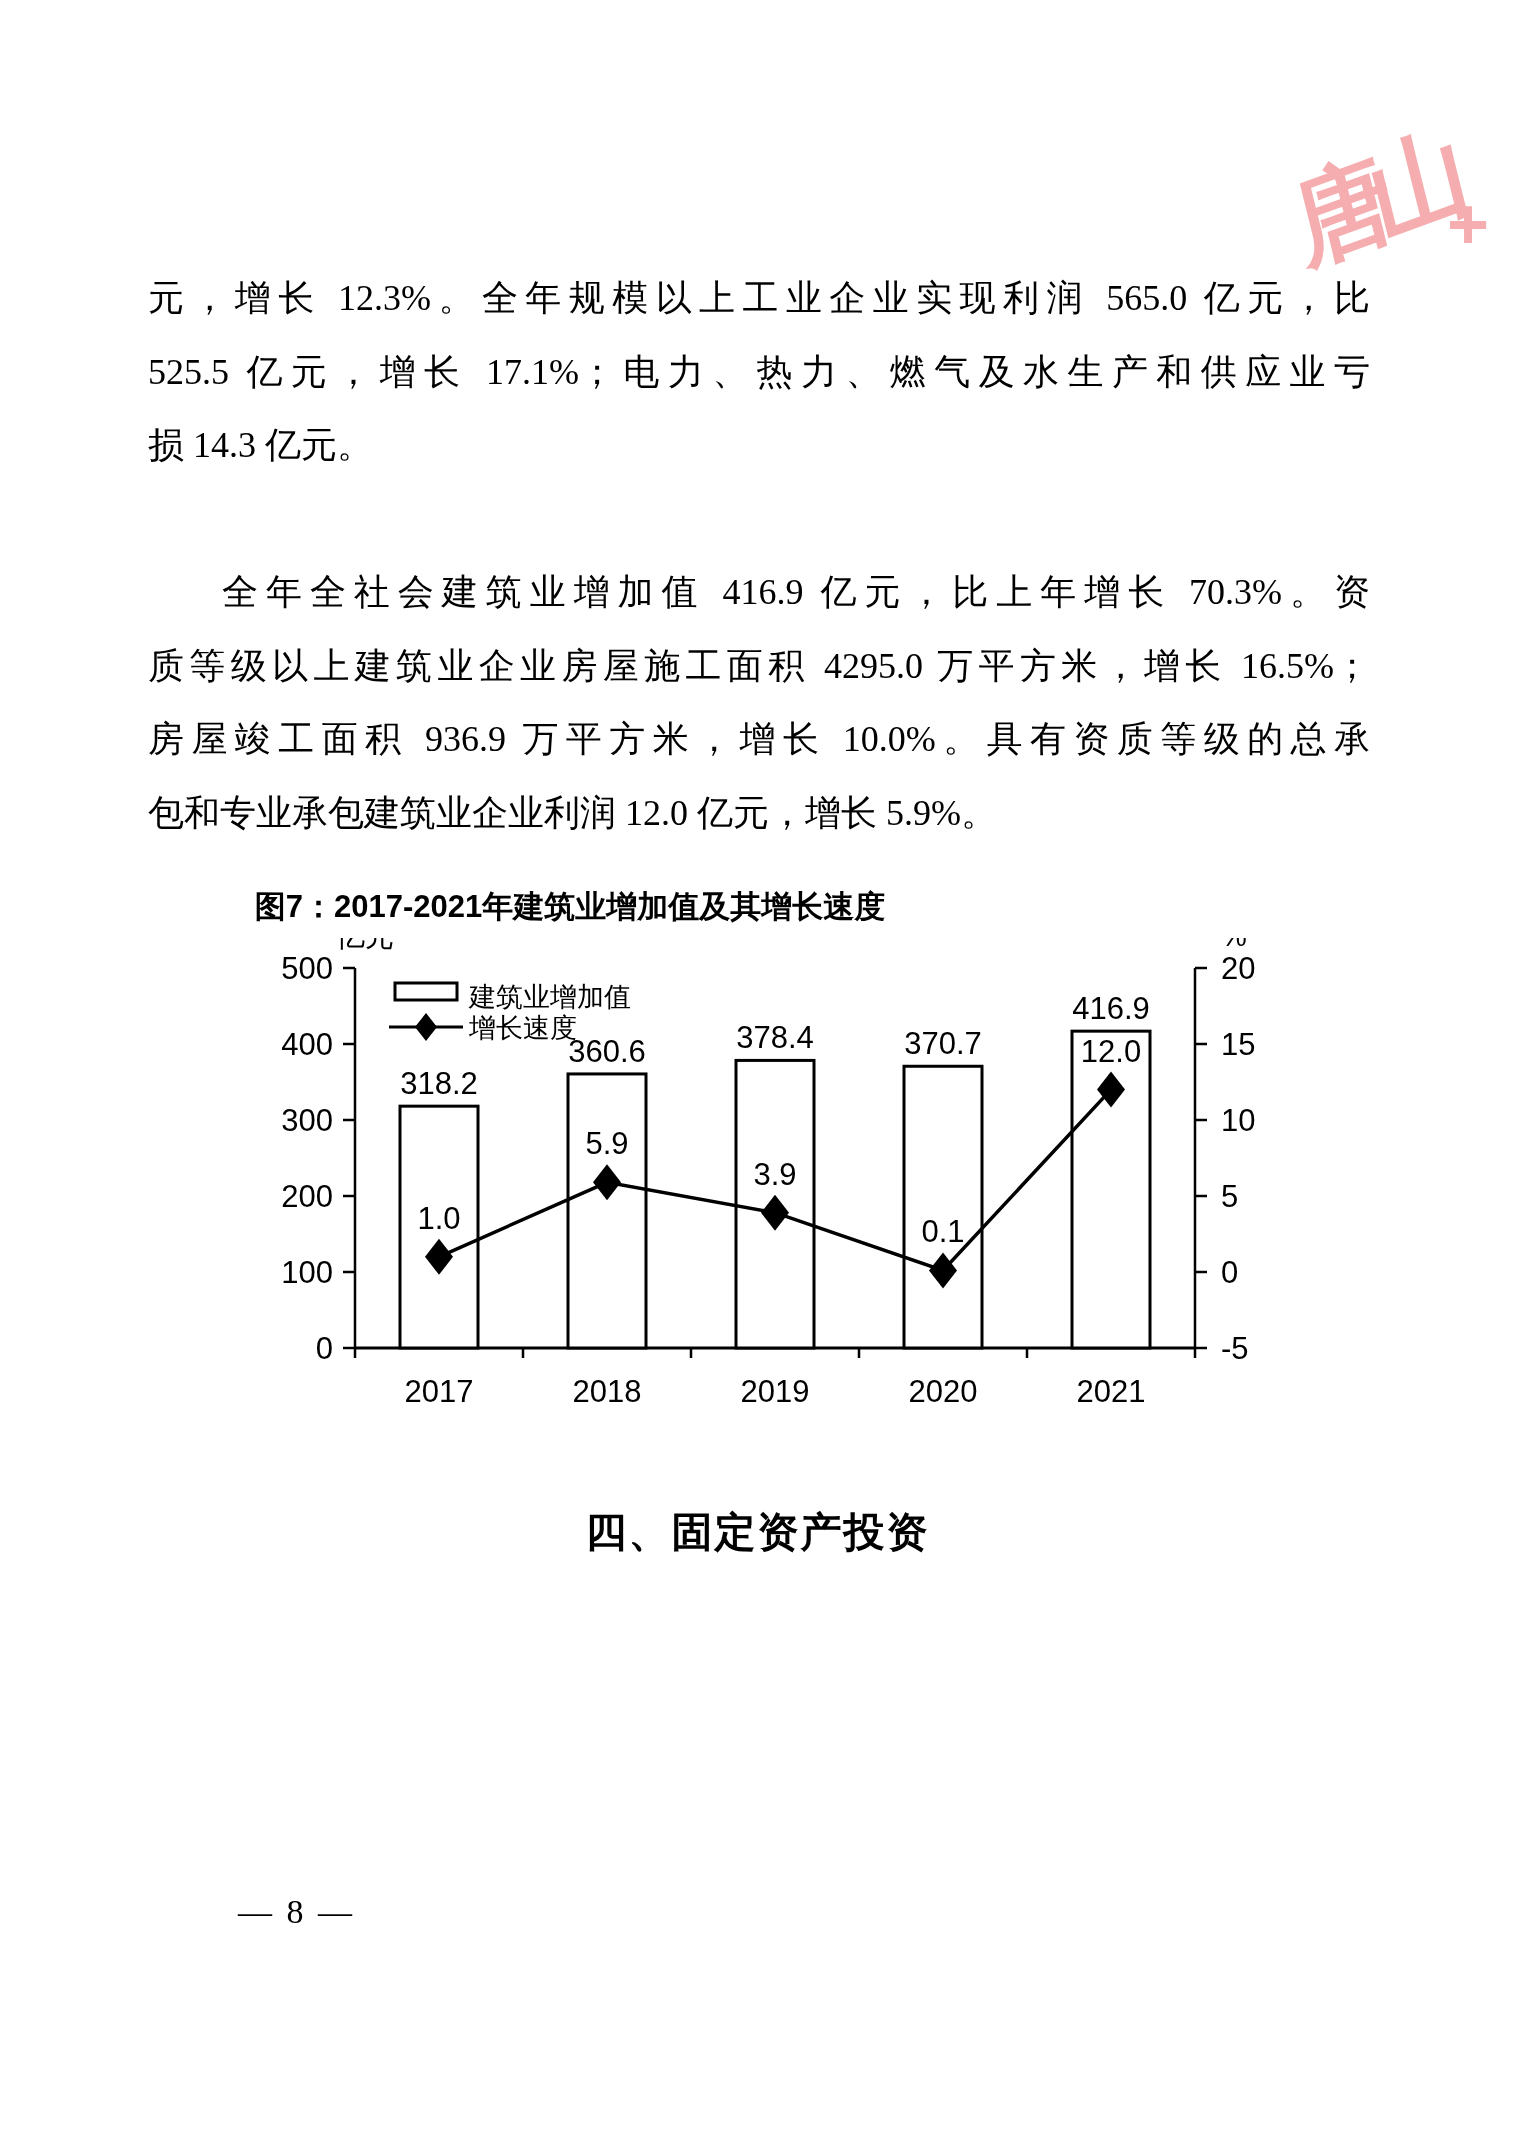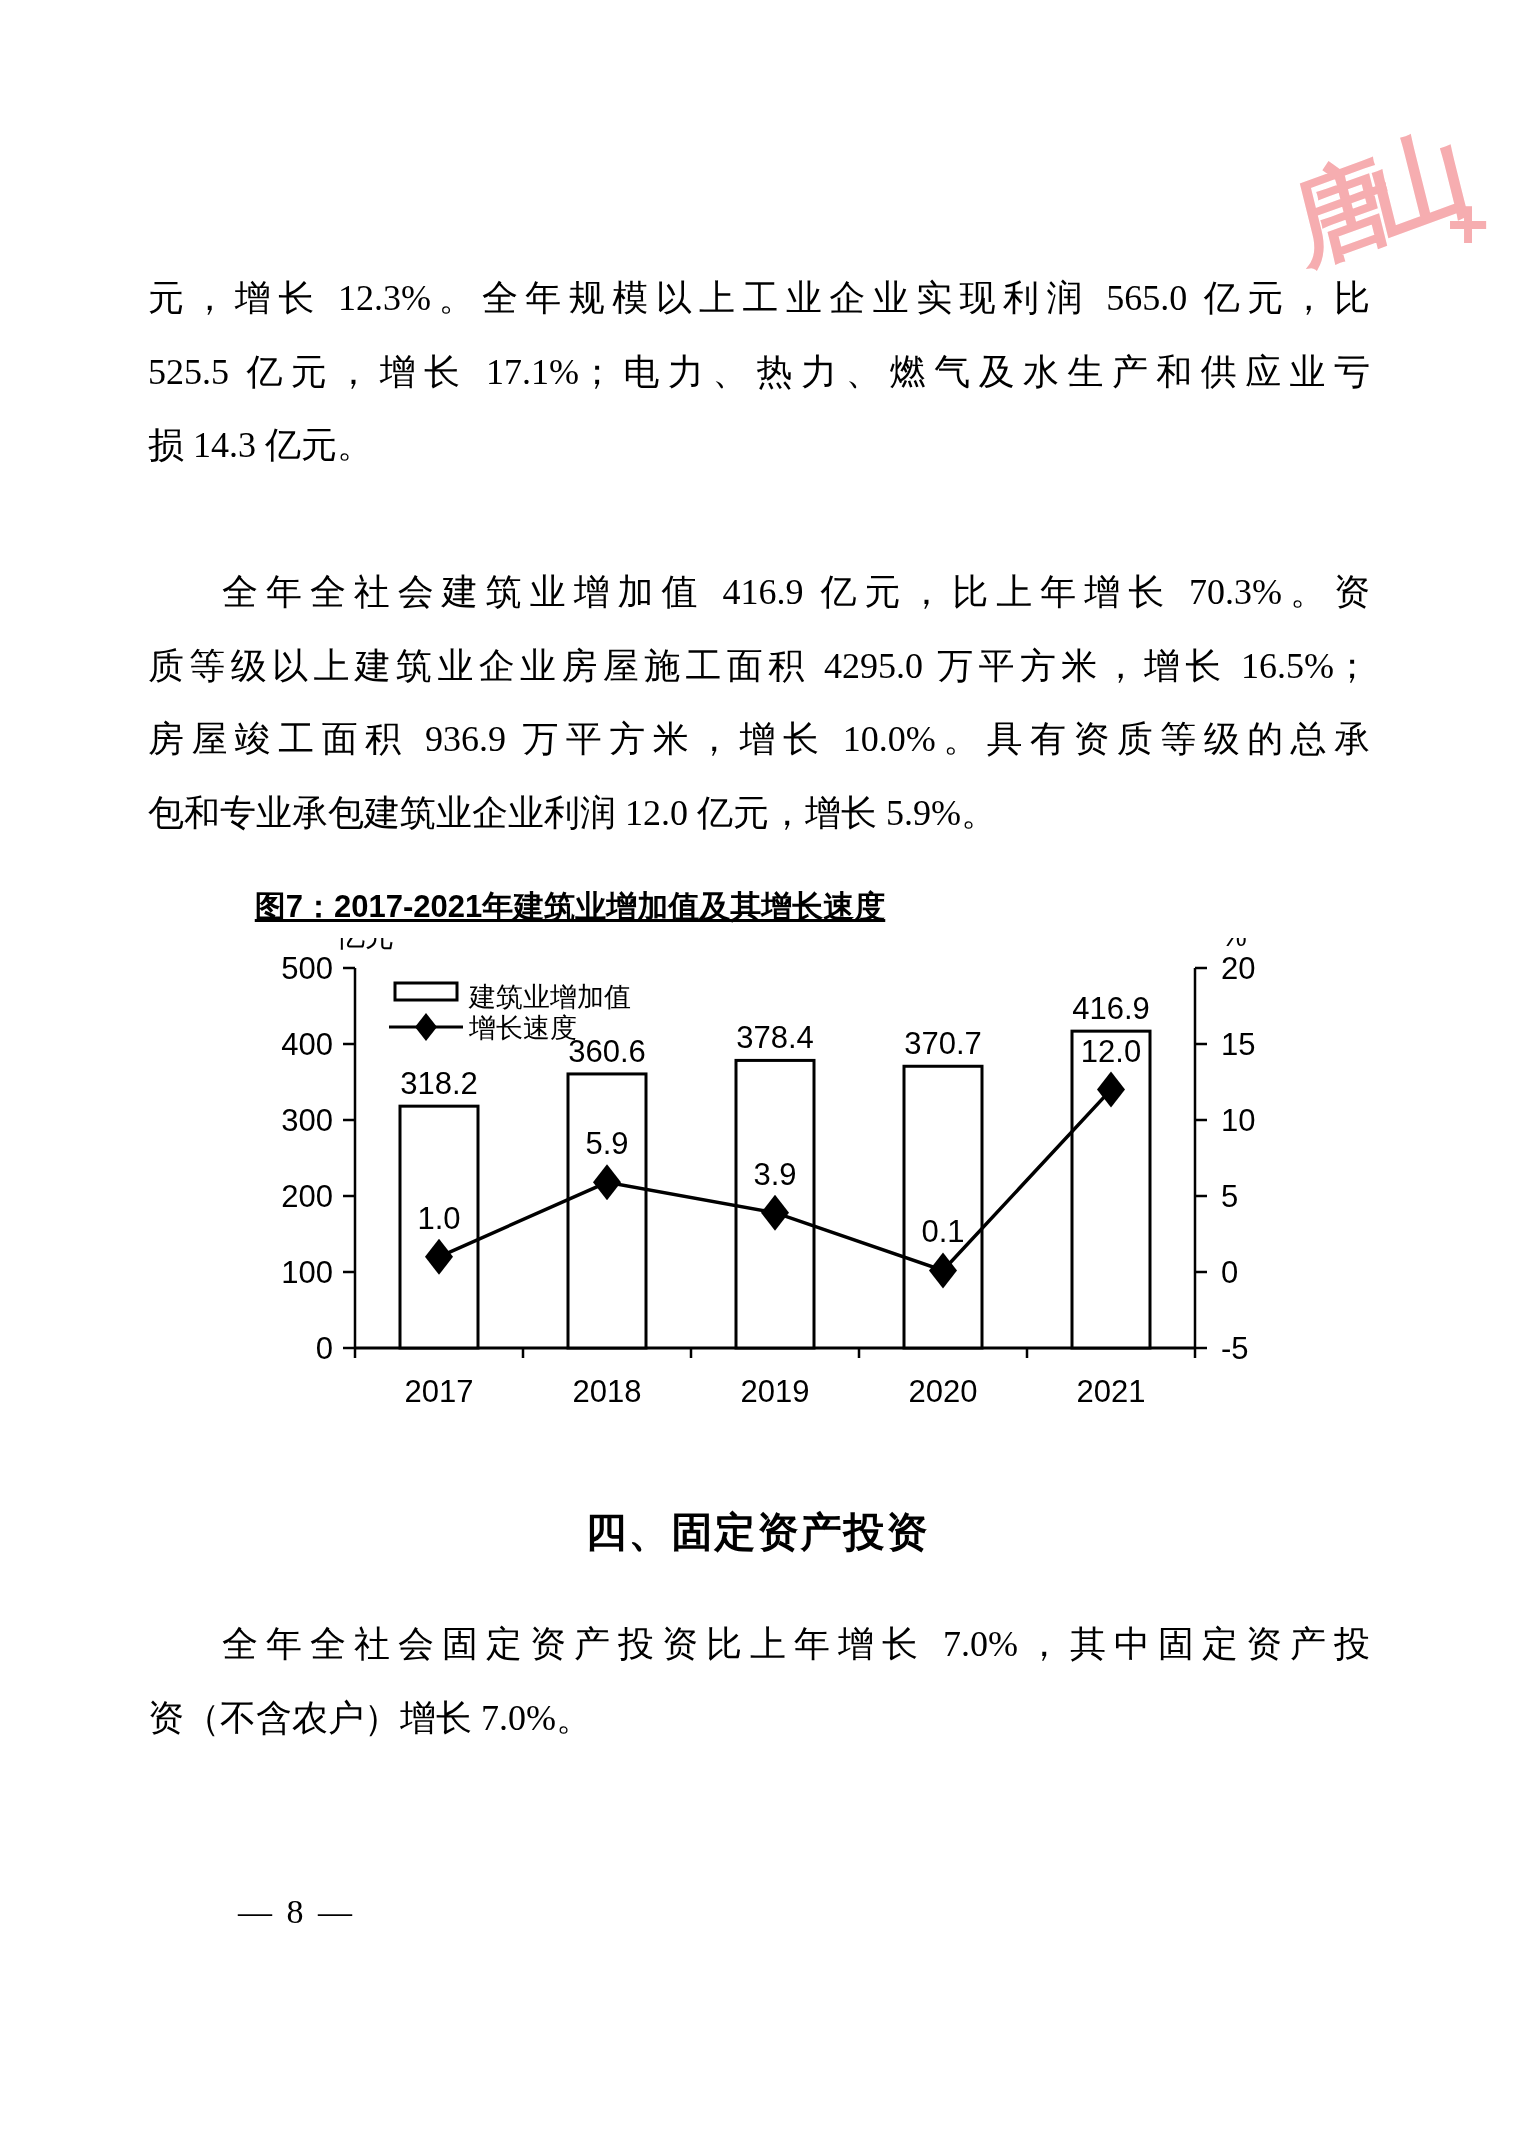--- a/index.html
+++ b/index.html
@@ -12,21 +12,21 @@
   .textblock{position:absolute;left:148px;width:1222px;}
   .tline{
     height:73.5px;line-height:73.5px;font-size:36px;
     text-align:justify;text-align-last:justify;white-space:nowrap;
   }
   .tline.last{text-align:right;text-align-last:left;}
   .tline.indent{text-indent:74px;}
   
   .chart-title{
     position:absolute;left:205px;top:886px;width:730px;text-align:center;
-    font-family:"Liberation Sans","DejaVu Sans",sans-serif;font-weight:700;font-size:31px;text-decoration:underline;
+    font-family:"Liberation Sans","DejaVu Sans",sans-serif;font-weight:700;font-size:31px;
   }
   .chart-wrap{position:absolute;left:205px;top:938px;}
   
   .section-heading{
     position:absolute;left:0;top:1505px;width:1515px;text-align:center;
     font-family:Liberation Sans, sans-serif;font-weight:700;font-size:41px;
     letter-spacing:2px;
   }
   .p3{position:absolute;left:148px;top:1608px;width:1222px;}
   .page-number{
@@ -134,20 +134,16 @@
         <text x="570" y="246.72000000000003" text-anchor="middle" font-size="31" fill="#000000">3.9</text>
         <polygon points="738,314.48 752,332.48 738,350.48 724,332.48" fill="#000000"></polygon>
         <text x="738" y="304.48" text-anchor="middle" font-size="31" fill="#000000">0.1</text>
         <polygon points="906,133.59999999999997 920,151.59999999999997 906,169.59999999999997 892,151.59999999999997" fill="#000000"></polygon>
         <text x="906" y="123.59999999999997" text-anchor="middle" font-size="31" fill="#000000">12.0</text>
       </svg>
   </div>
 
   <div class="section-heading">四、固定资产投资</div>
 
-  <div class="p3 textblock">
-    <div class="tline indent">全年全社会固定资产投资比上年增长 7.0%，其中固定资产投</div>
-    <div class="tline last">资（不含农户）增长 7.0%。</div>
-  </div>
 
   <div class="page-number">— 8 —</div>
 
 </div>
 
 </body></html>

